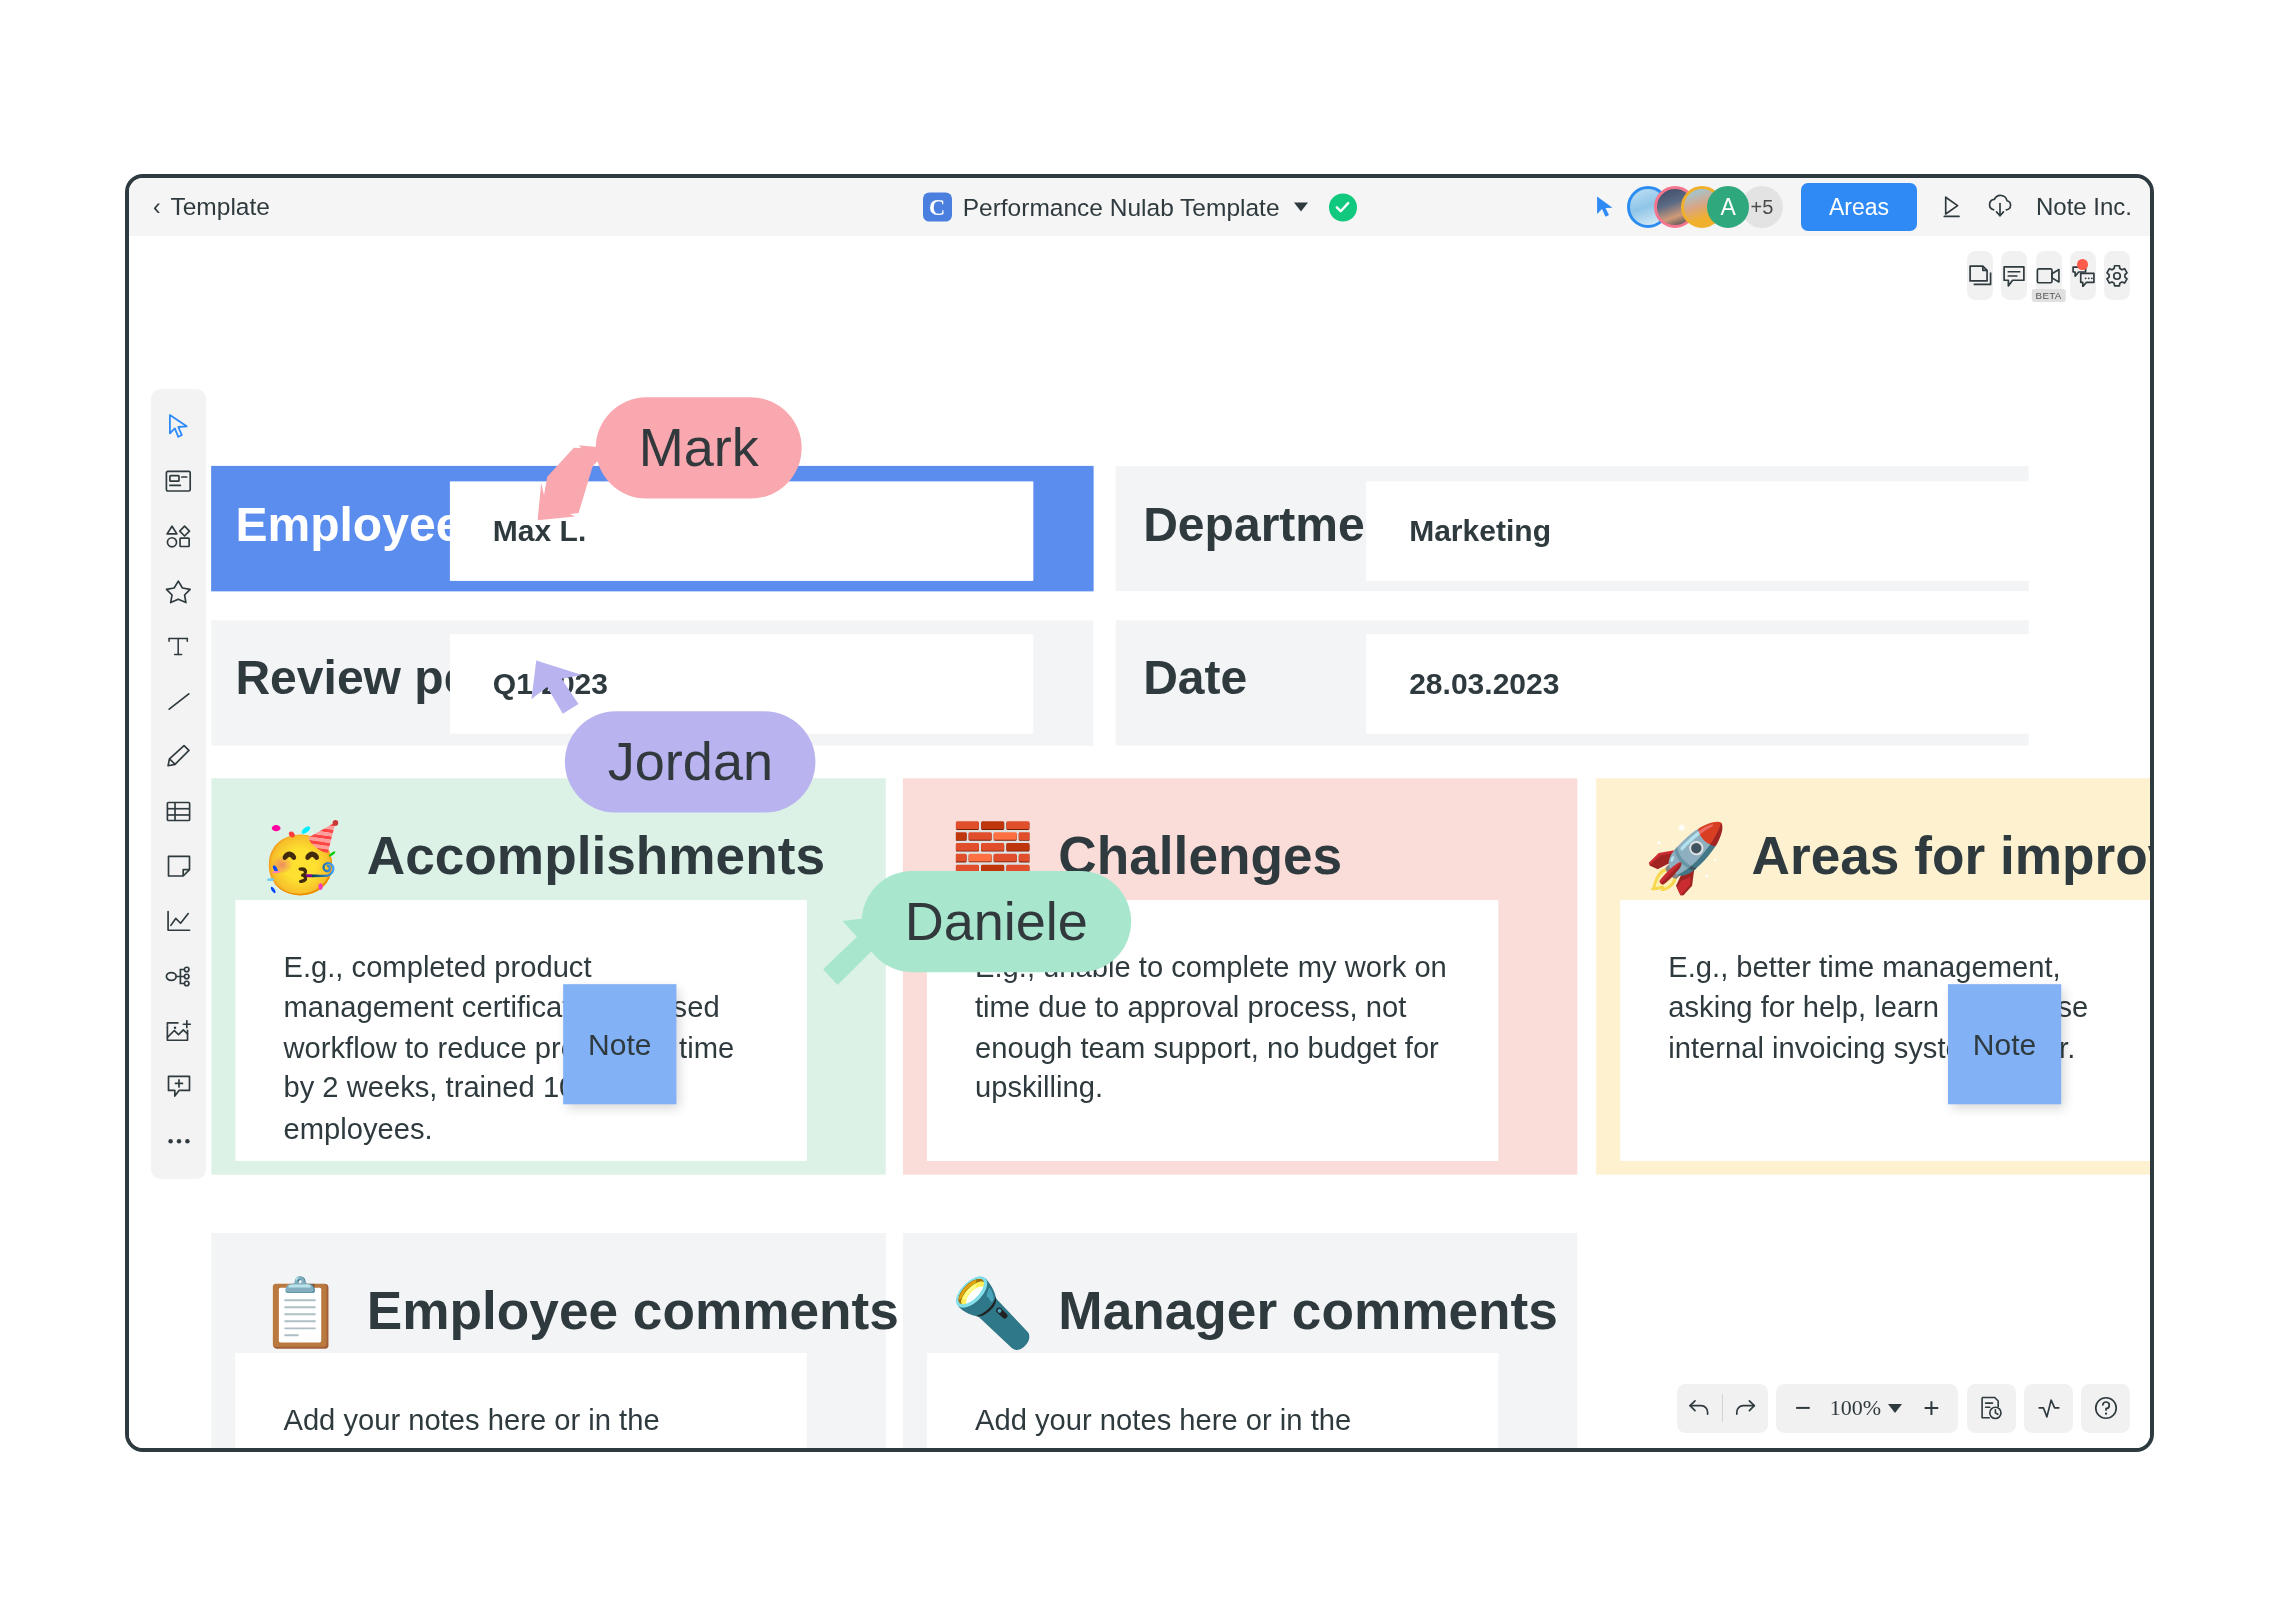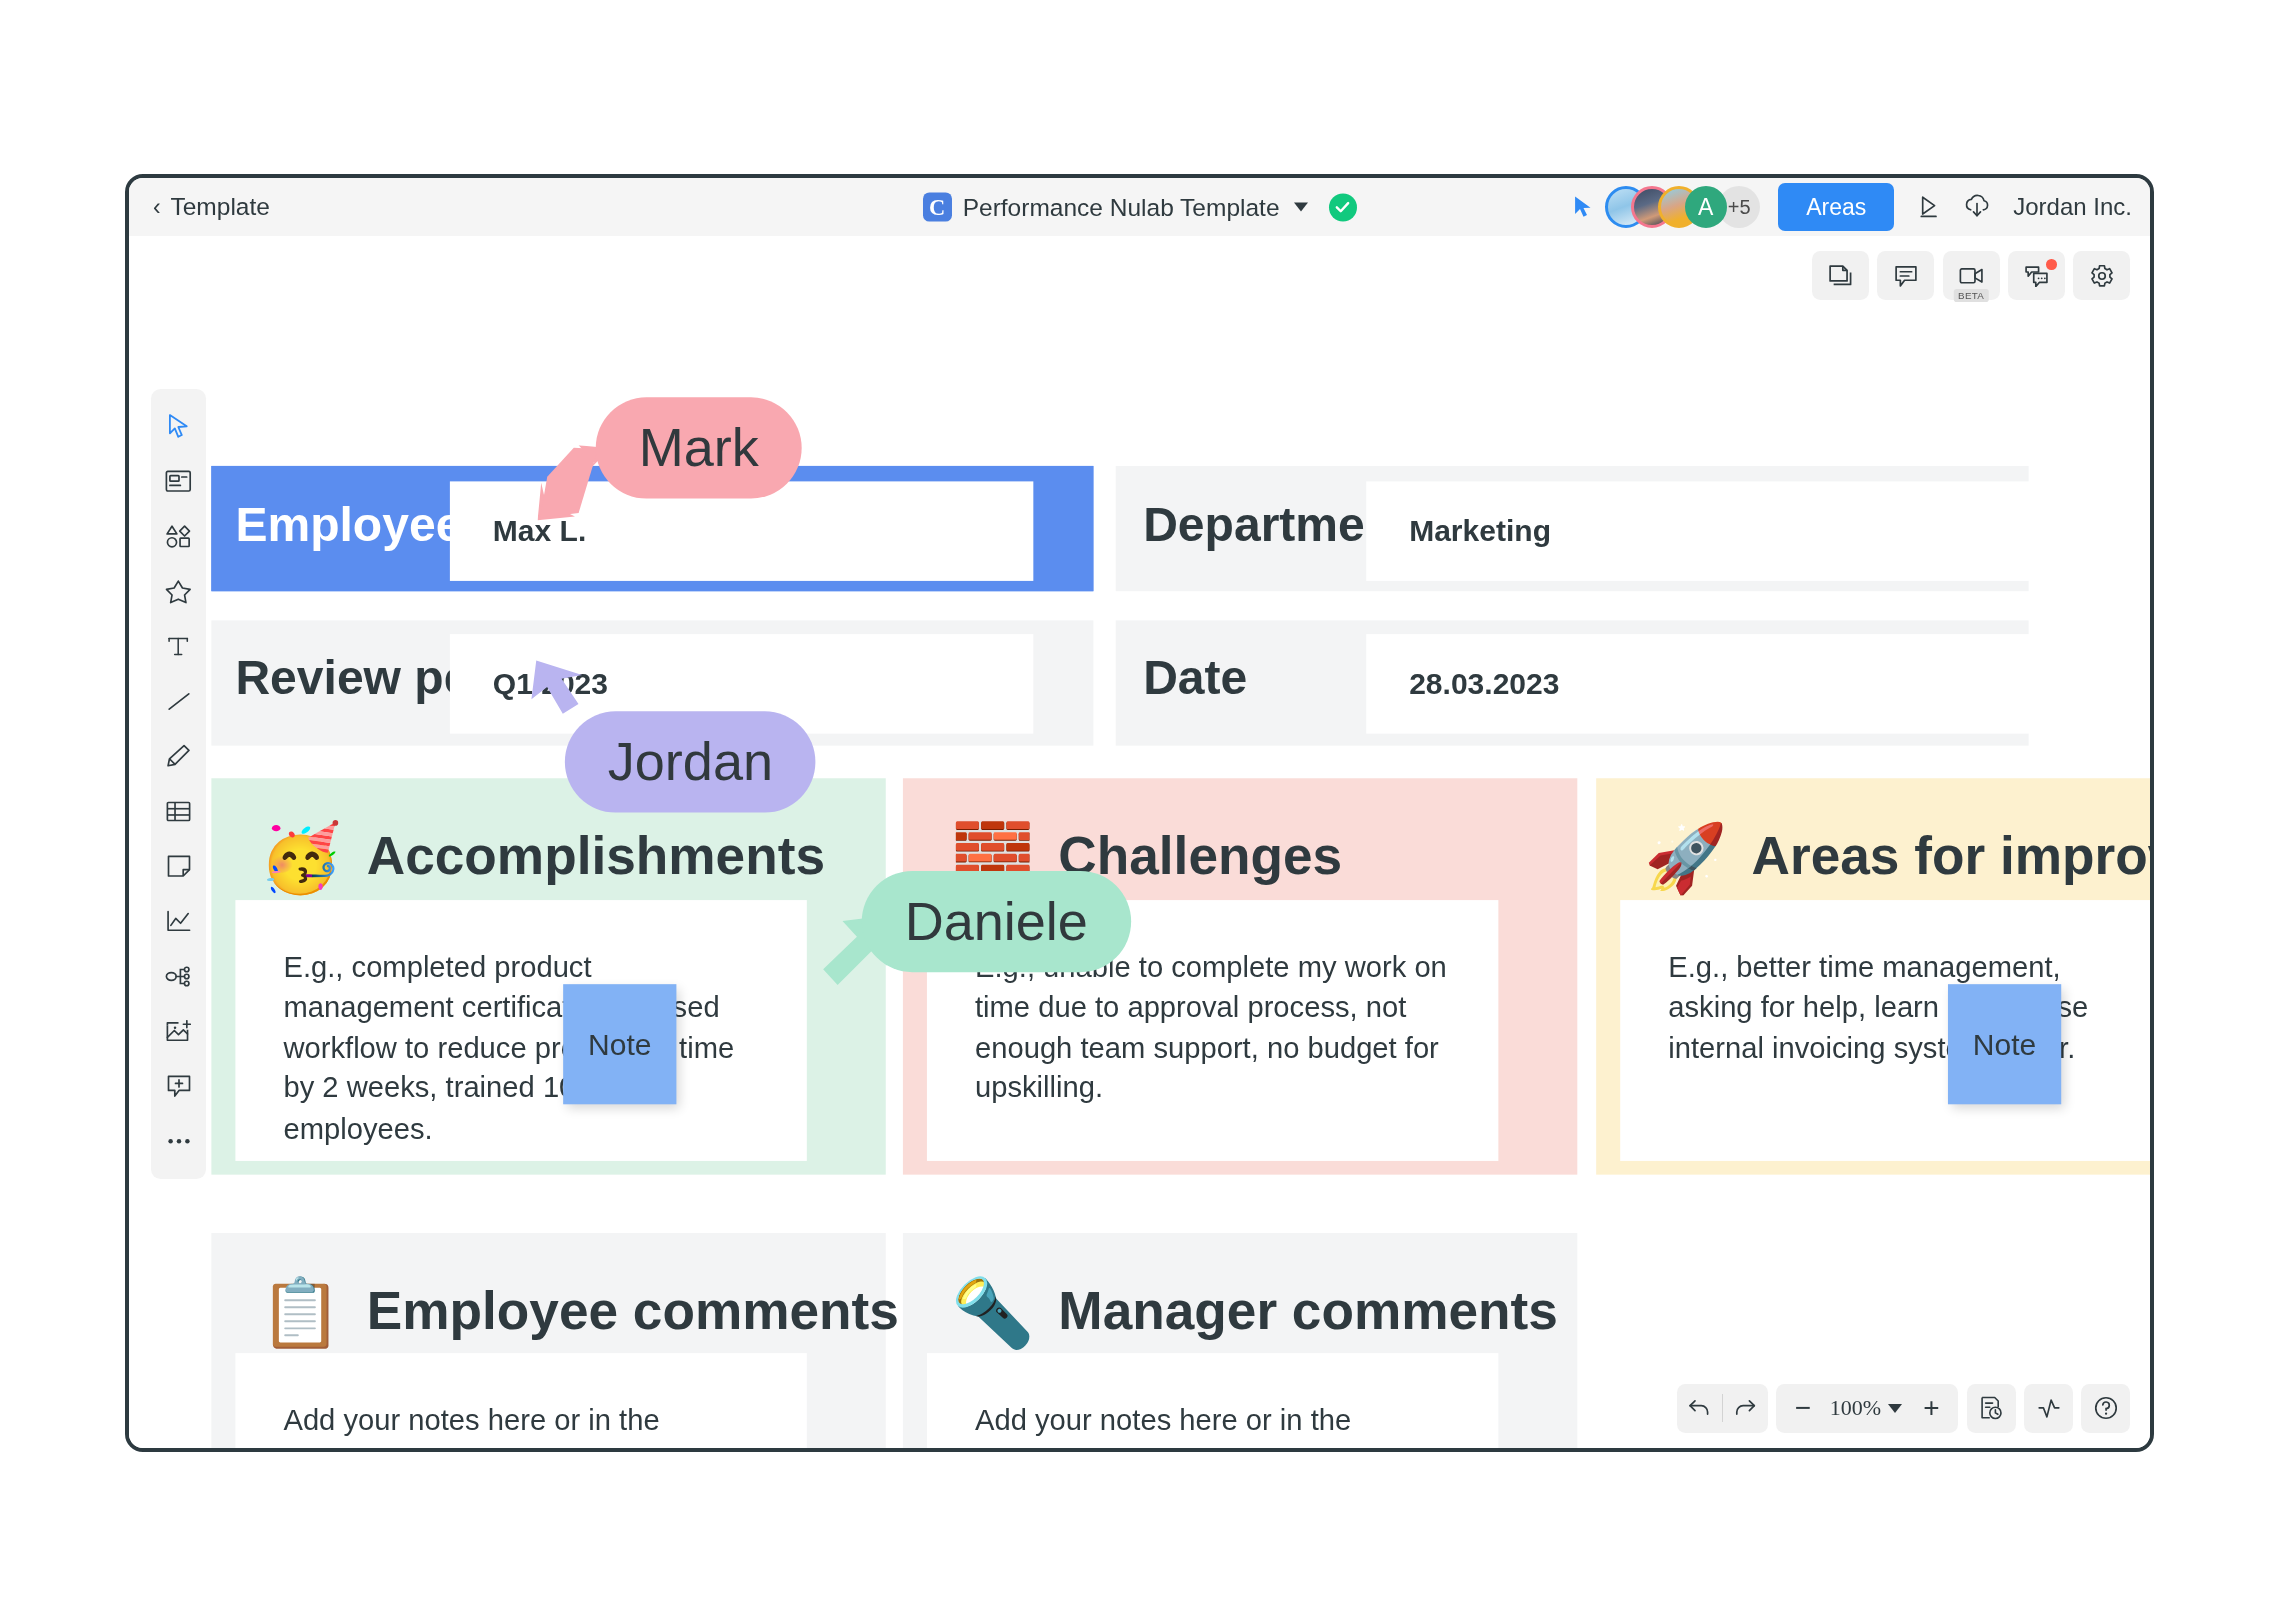--- a/index.html
+++ b/index.html
@@ -127,21 +127,21 @@
     display: flex; align-items: center; justify-content: center;
     cursor: pointer;
   }
 
   
   #canvas-toolbar {
     position: absolute; right: 19.6px; top: 15.4px;
     display: flex; gap: 8.4px; z-index: 30;
   }
   .ct-btn {
-    width: 57px; height: 49px; border-radius: 8.4px;
+    width: 26px; height: 49px; border-radius: 8.4px;
     background: #f1f1f1;
     display: flex; align-items: center; justify-content: center;
     position: relative; cursor: pointer;
   }
   .beta-tag {
     position: absolute; bottom: -1.4px; left: 50%;
     transform: translateX(-50%);
     background: #e0e0e0; color: #555;
     font-size: 9.8px; padding: 0.7px 4.2px; border-radius: 2.8px;
     letter-spacing: 0.3px;
@@ -280,21 +280,21 @@
             <line x1="9" y1="33.5" x2="30" y2="33.5" stroke-linecap="round"></line>
         </svg>
       </span>
       <span class="tb-icon">
         <svg width="28" height="26.6" viewBox="0 0 40 38" fill="none" stroke="#2f3a3f" stroke-width="2.4" stroke-linecap="round" stroke-linejoin="round">
           <path d="M11 24 A7.5 7.5 0 0 1 12 9.2 A9.5 9.5 0 0 1 30 11 A6.6 6.6 0 0 1 29 24"></path>
           <line x1="20" y1="15" x2="20" y2="32"></line>
             <polyline points="15,27 20,32.5 25,27"></polyline>
         </svg>
       </span>
-      <span id="org-name">Jordan Inc.</span>
+      <span id="org-name">Note Inc.</span>
     </div>
   </div>
 
   <div id="canvas">
 
     <div id="board" style="transform-origin: 0px 0px; transform: scale(1.716);">
 
       <div class="field-row" style="left:48px; top:134px; width:514px; height:73px; background:#5b8def;"></div>
       <div class="field-row" style="left:48px; top:134px; width:514px; height:73px;"></div>
       <div style="position:absolute;left:48px;top:134px;width:514px;height:73px;background:#5b8def;"></div>

